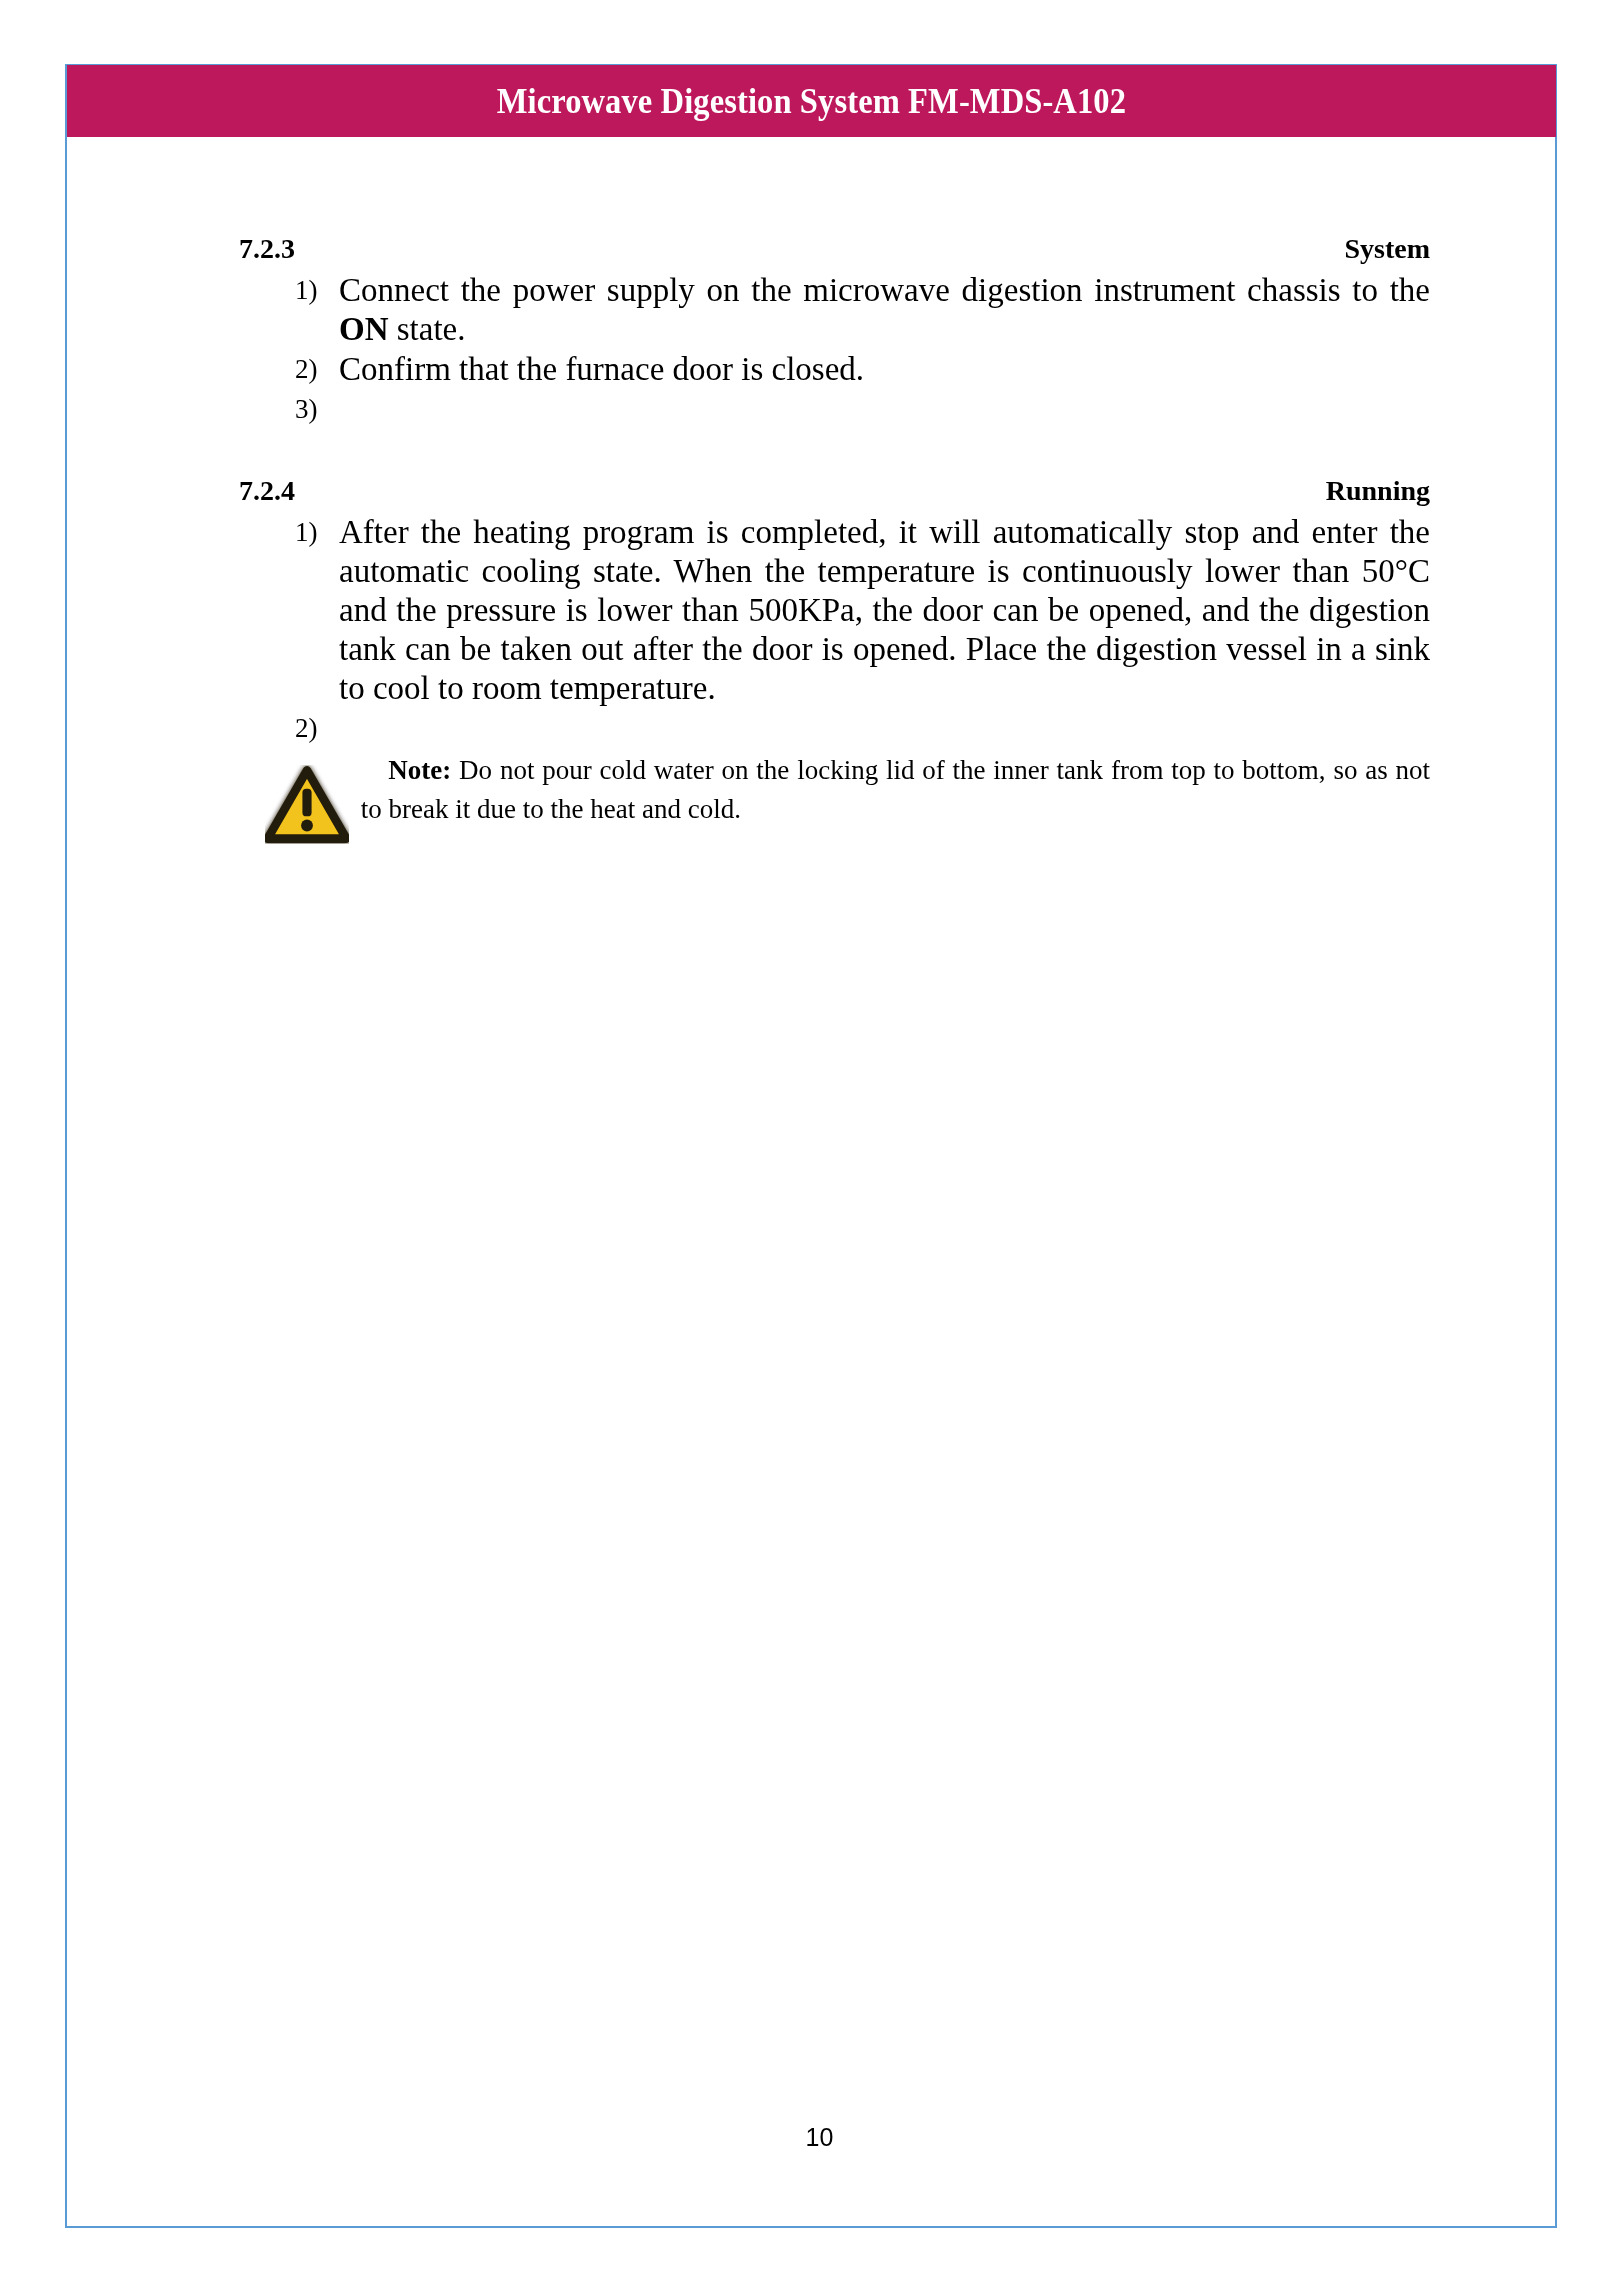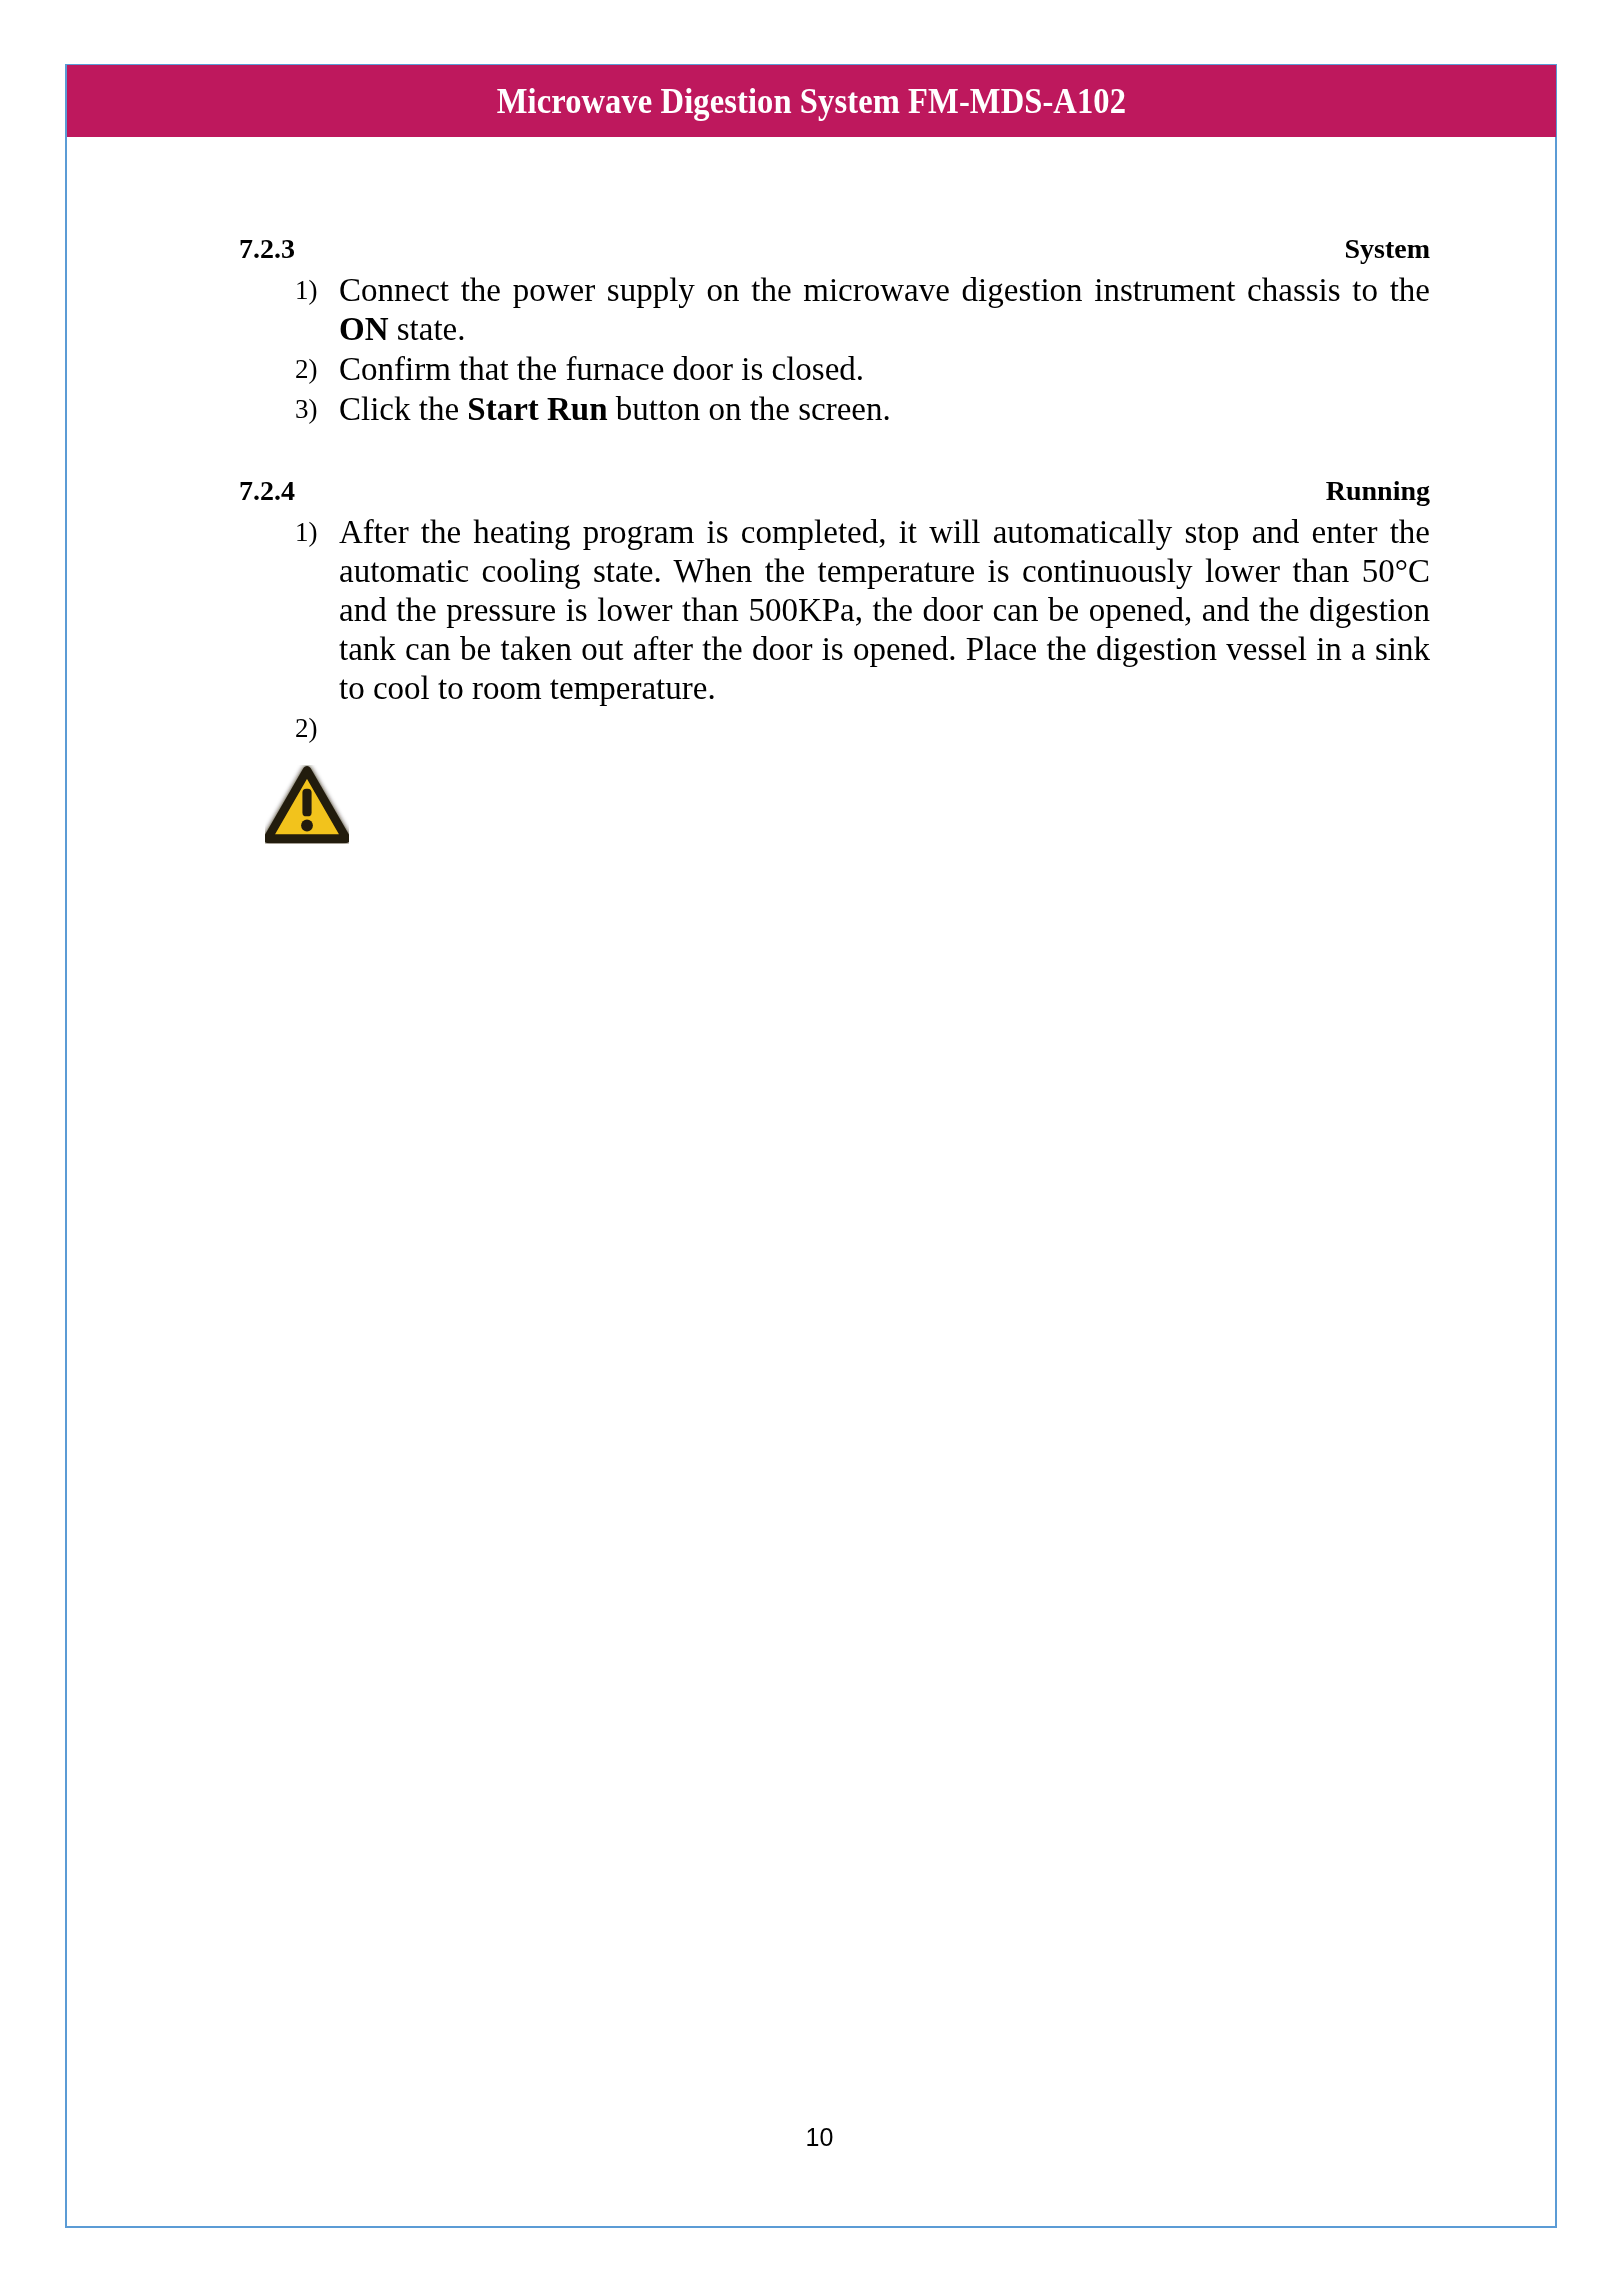--- a/index.html
+++ b/index.html
@@ -168,21 +168,20 @@
       <li>
         <span class="marker">1)</span>
         <span class="body"><span>Connect the power supply on the microwave digestion instrument chassis to the </span><b>ON</b><span> state.</span></span>
       </li>
       <li>
         <span class="marker">2)</span>
         <span class="body nojust"><span>Confirm that the furnace door is closed.</span></span>
       </li>
       <li>
         <span class="marker">3)</span>
-        <span class="body nojust"><span>Click the </span><b>Start Run</b><span> button on the screen.</span></span>
       </li>
     </ol>
   </div>
 
   <div class="section">
     <div class="sec-head">
       <span class="num">7.2.4</span>
       <span class="label">Running</span>
     </div>
     <ol class="numlist">
@@ -209,19 +208,22 @@
           </defs>
           <g filter="url(#glow)">
             <path d="M64 8 L124 112 L4 112 Z" fill="#F2C31A"></path>
             <path d="M64 8 L124 112 L4 112 Z" fill="none" stroke="#241B0E" stroke-width="13" stroke-linejoin="round"></path>
             <path d="M64 30 L124 112 L4 112 Z" fill="#F2C31A" opacity="0"></path>
             <rect x="57" y="36" width="14" height="42" rx="6" fill="#241B0E"></rect>
             <circle cx="64" cy="92" r="9" fill="#241B0E"></circle>
           </g>
         </svg>
       </span>
+      <span class="note-body">
+        <b class="note-lead">Note:</b><span> Do not pour cold water on the locking lid of the inner tank from top to bottom, so as not to break it due to the heat and cold.</span>
+      </span>
     </div>
   </div>
 
 </div>
 
 <div id="page-number">10</div>
 
 
 </body></html>

